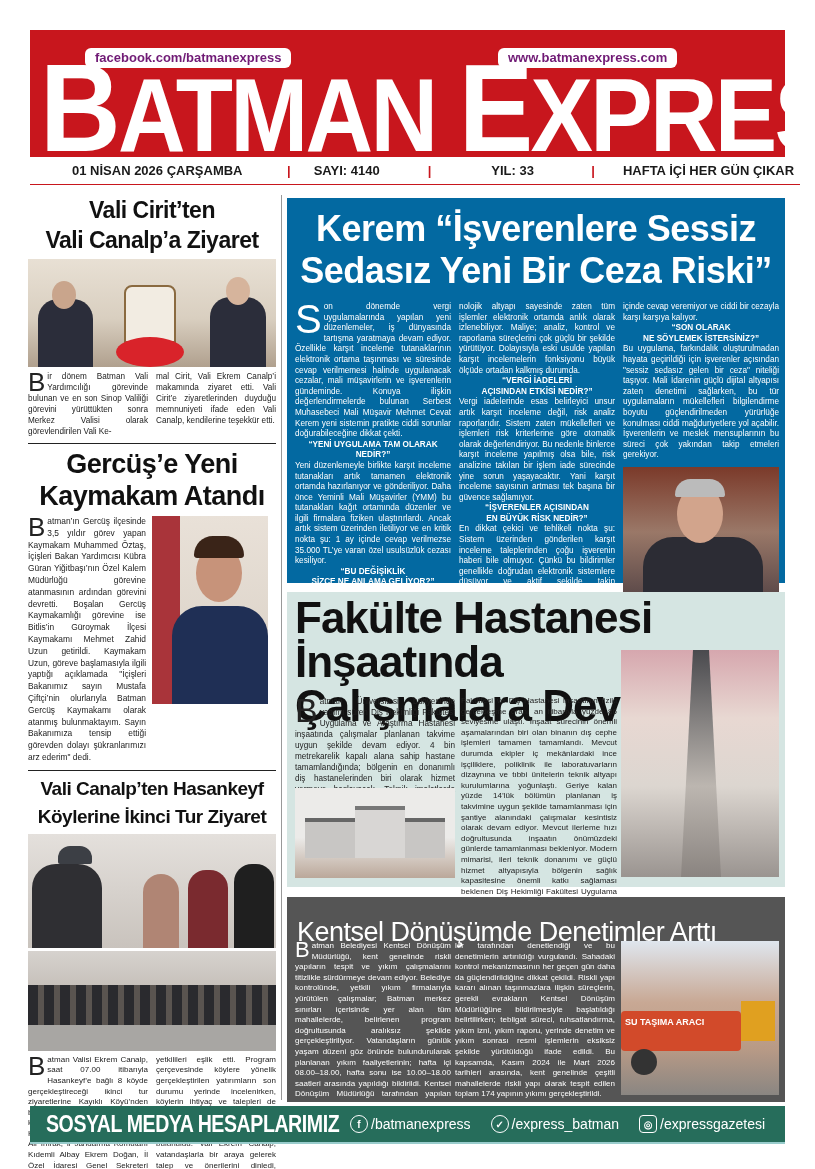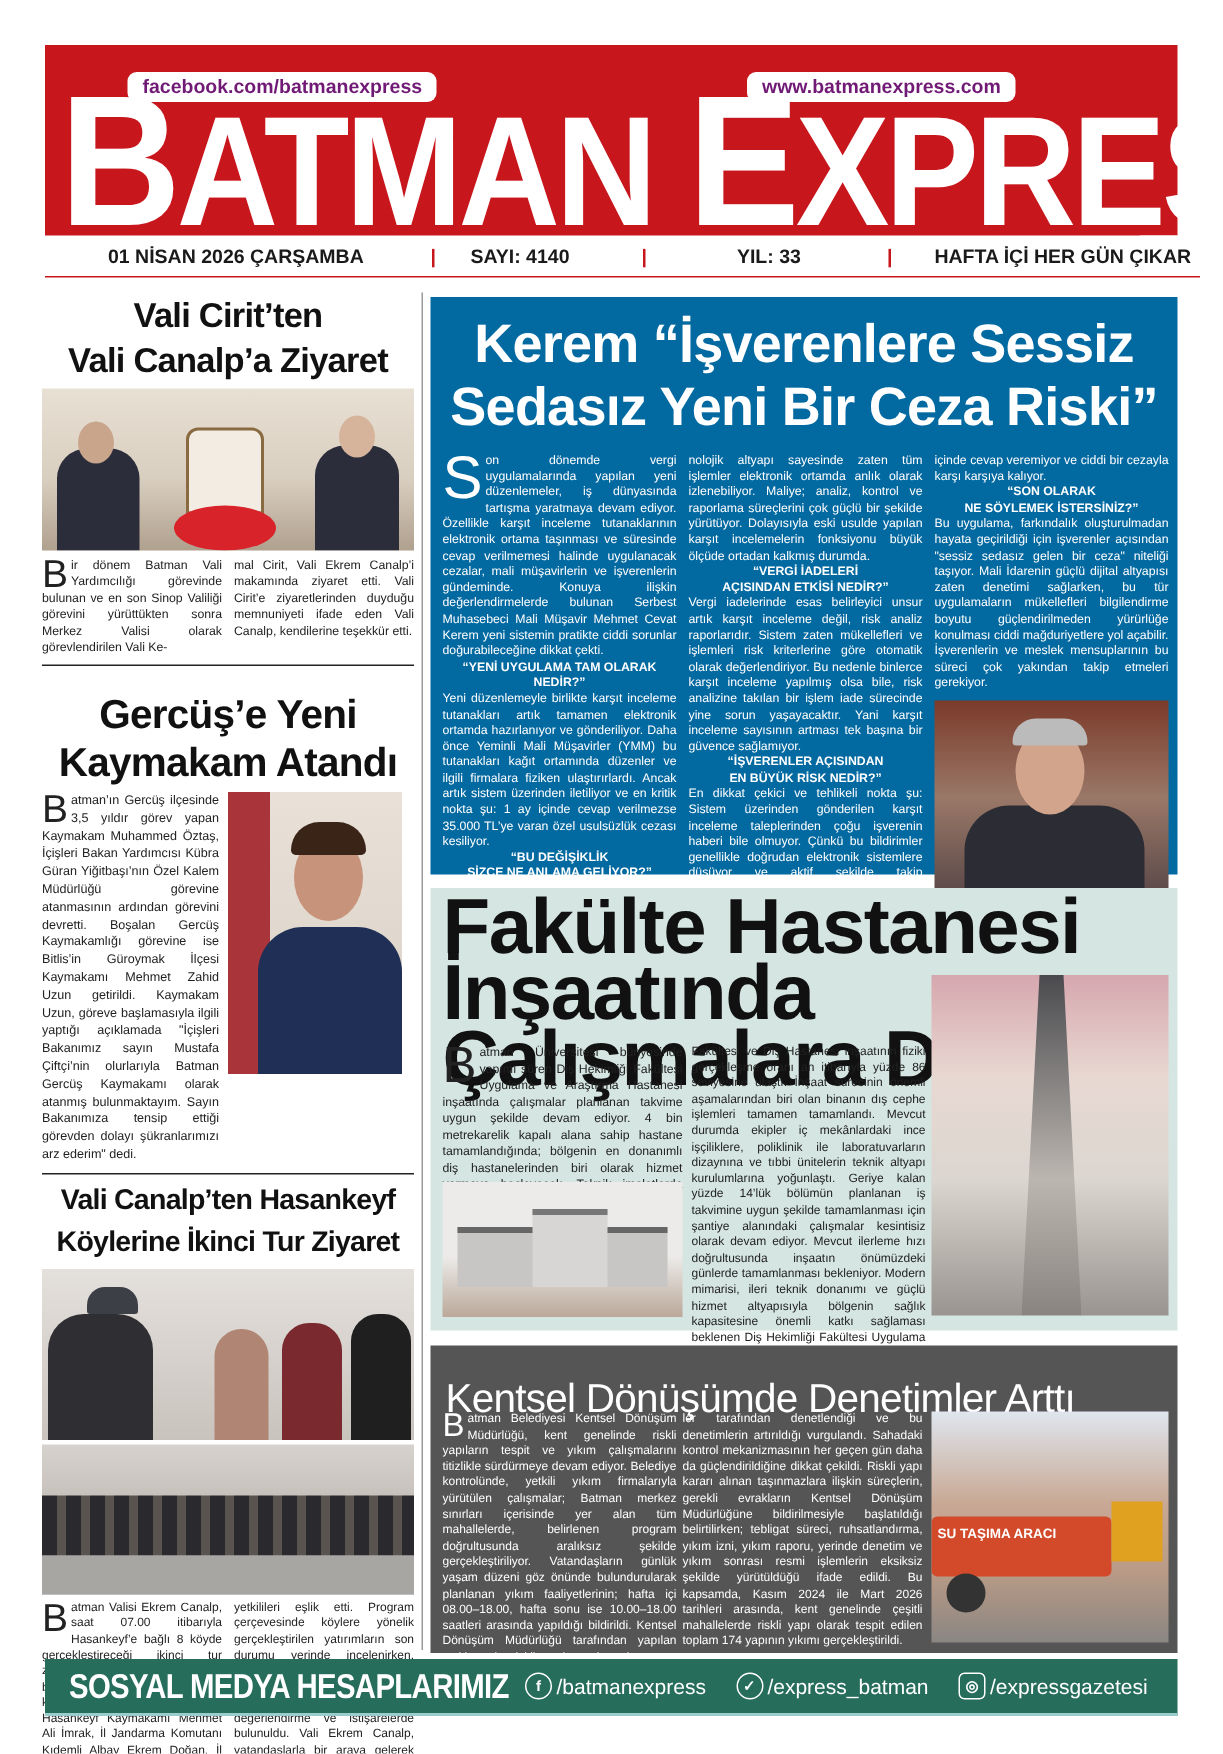--- a/index.html
+++ b/index.html
@@ -20,21 +20,21 @@
   .photo { background: #ccc; position: relative; overflow: hidden; }
   .two-col { display: flex; gap: 8px; }
   .two-col > div { flex: 1; }
   .rule { border-top: 1px solid #222; }
   .box-blue { position: absolute; left: 287px; top: 198px; width: 498px; height: 385px; background: #0369a1; color: #fff; }
   .box-blue h1 { font-size: 36px; line-height: 42px; text-align: center; font-weight: bold; padding-top: 10px; letter-spacing: -0.5px; }
   .box-blue .cols { position: absolute; top: 104px; left: 8px; right: 6px; display: flex; gap: 8px; }
   .box-blue .cols > div { flex: 1; font-size: 8.2px; line-height: 10.6px; text-align: justify; }
   .box-blue .sub { text-align: center; font-weight: bold; }
   .box-teal { position: absolute; left: 287px; top: 592px; width: 498px; height: 295px; background: #d5e5e2; }
-  .box-teal h1 { position: absolute; left: 8px; top: 4px; font-size: 52px; line-height: 44px; font-weight: bold; color: #111; letter-spacing: -1px; }
+  .box-teal h1 { position: absolute; left: 8px; top: 4px; font-size: 44px; line-height: 44px; font-weight: bold; color: #111; letter-spacing: -1px; }
   .box-gray { position: absolute; left: 287px; top: 897px; width: 498px; height: 205px; background: #555555; color: #fff; }
   .box-gray h1 { font-size: 27px; line-height: 34px; font-weight: normal; padding: 18px 10px; letter-spacing: -0.5px; }
   .social { position: absolute; left: 30px; top: 1106px; width: 755px; height: 38px; background: #266d5b; color: #fff; display: flex; align-items: center; border-bottom: 2px solid #9cc; }
   .social .label { font-weight: bold; font-size: 23px; margin-left: 16px; margin-right: 14px; letter-spacing: -0.5px; transform: scaleX(0.85); transform-origin: left center; white-space: nowrap; width: 290px; }
   .social .item { display: flex; align-items: center; font-size: 14px; margin-right: 20px; white-space: nowrap; }
   .social .ic { width: 18px; height: 18px; border: 1.5px solid #fff; border-radius: 50%; display: inline-flex; align-items: center; justify-content: center; font-size: 10px; margin-right: 3px; font-weight: bold; }
   .social .ic.sq { border-radius: 4px; }
 </style>
 </head>
 <body>
@@ -72,21 +72,21 @@
       <div style="position:absolute;left:182px;top:38px;width:56px;height:70px;background:#2b2d3a;border-radius:20px 20px 0 0;"></div>
       <div style="position:absolute;left:198px;top:18px;width:24px;height:28px;background:#d6b49c;border-radius:50%;"></div>
     </div>
     <div class="two-col body-text" style="margin-top:4px;">
       <div><span class="dropcap">B</span><span>ir dönem Batman Vali Yardımcılığı görevinde bulunan ve en son Sinop Valiliği görevini yürüttükten sonra Merkez Valisi olarak görevlendirilen Vali Ke-</span></div>
       <div>mal Cirit, Vali Ekrem Canalp’i makamında ziyaret etti. Vali Cirit’e ziyaretlerinden duyduğu memnuniyeti ifade eden Vali Canalp, kendilerine teşekkür etti.</div>
     </div>
   </div>
   <div class="rule" style="margin-top:6px;"></div>
 
-  <div style="margin-top:16px;">
+  <div style="margin-top:4px;">
     <div class="headline-dark" style="font-size:27px;line-height:32px;">
       <div>Gercüş’e Yeni</div>
       <div>Kaymakam Atandı</div>
     </div>
     <div style="display:flex;gap:6px;margin-top:4px;">
       <div class="body-text" style="width:118px;font-size:8.4px;line-height:11.8px;"><span class="dropcap">B</span><span>atman’ın Gercüş ilçesinde 3,5 yıldır görev yapan Kaymakam Muhammed Öztaş, İçişleri Bakan Yardımcısı Kübra Güran Yiğitbaşı’nın Özel Kalem Müdürlüğü görevine atanmasının ardından görevini devretti. Boşalan Gercüş Kaymakamlığı görevine ise Bitlis’in Güroymak İlçesi Kaymakamı Mehmet Zahid Uzun getirildi. Kaymakam Uzun, göreve başlamasıyla ilgili yaptığı açıklamada "İçişleri Bakanımız sayın Mustafa Çiftçi’nin olurlarıyla Batman Gercüş Kaymakamı olarak atanmış bulunmaktayım. Sayın Bakanımıza tensip ettiği görevden dolayı şükranlarımızı arz ederim" dedi.</span></div>
       <div class="photo" style="width:116px;height:188px;background:linear-gradient(180deg,#e9e1d8 0%,#d8cfc4 100%);">
         <div style="position:absolute;left:0;top:0;width:28px;height:188px;background:#a9343a;"></div>
         <div style="position:absolute;left:20px;top:90px;width:96px;height:98px;background:#1f2f55;border-radius:30px 30px 0 0;"></div>
         <div style="position:absolute;left:44px;top:28px;width:46px;height:58px;background:#c7937a;border-radius:50%;"></div>

